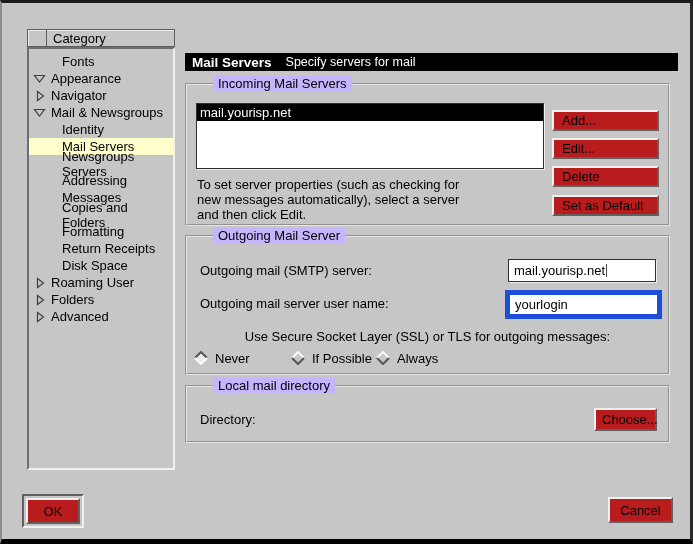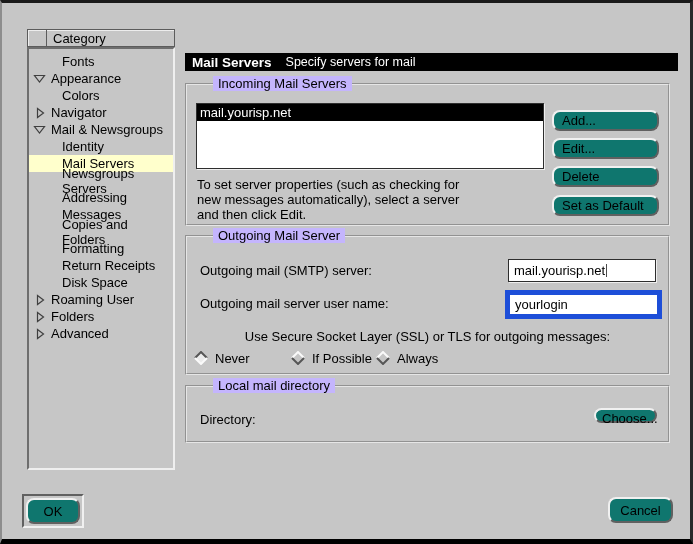--- a/index.html
+++ b/index.html
@@ -36,41 +36,41 @@
   #grp-incoming{left:183px;top:80px;width:485px;height:143px;}
   #grp-outgoing{left:183px;top:232px;width:485px;height:140px;}
   #grp-local{left:183px;top:382px;width:485px;height:58px;}
   
   .listbox{position:absolute;left:9px;top:18px;width:348px;height:66px;box-sizing:border-box;
     background:#fff;border:1px solid #2e2e2e;box-shadow:1px 1px 0 #efefef;overflow:hidden;}
   .list-item{height:17px;line-height:17px;padding-left:3px;}
   .list-item.selected{background:#000;color:#fff;}
   .help{position:absolute;left:10px;top:92px;line-height:15px;}
   
-  .btn{box-sizing:border-box;background:#0f766e;color:#000;font-family:inherit;font-size:13px;
+  .btn{box-sizing:border-box;background:#b91c1c;color:#000;font-family:inherit;font-size:13px;
     border-top:2px solid #f0f0f0;border-left:2px solid #f0f0f0;
     border-bottom:2px solid #606060;border-right:2px solid #606060;
-    display:block;cursor:default;border-radius:8px;}
+    display:block;cursor:default;}
   .side-btn{position:absolute;left:365px;width:107px;height:21px;text-align:left;padding:0 0 0 8px;}
   .sb1{top:25px}.sb2{top:53px}.sb3{top:81px}.sb4{top:110px}
   
   .field{position:absolute;box-sizing:border-box;background:#fff;border:1px solid #2e2e2e;
     box-shadow:1px 1px 0 #efefef;display:flex;align-items:center;padding-left:5px;white-space:nowrap;overflow:hidden;}
   #smtp-input{left:321px;top:22px;width:148px;height:23px;}
   #user-input{left:318px;top:53px;width:157px;height:29px;border:5px solid #1d4ed8;box-shadow:none;align-items:center;}
   #dir-input{left:74px;top:21px;width:326px;height:25px;}
   .caret{display:inline-block;width:1px;height:13px;background:#4a4a4a;margin-left:1px;}
   .label-smtp{position:absolute;left:13px;top:26px;}
   .label-user{position:absolute;left:13px;top:59px;}
   .ssl-label{position:absolute;left:0;top:92px;width:100%;text-align:center;}
   .radio-item{position:absolute;top:112px;height:18px;display:flex;align-items:center;cursor:default;}
   #radio-never{left:7px}.ri2{left:104px}.ri3{left:189px}
   .radio-item .rglyph{margin-right:7px;display:flex;}
   .label-dir{position:absolute;left:13px;top:25px;}
-  #choose-btn{position:absolute;left:407px;top:21px;width:63px;height:15px;text-align:left;}
+  #choose-btn{position:absolute;left:407px;top:21px;width:63px;height:23px;text-align:left;}
   
   .ok-frame{position:absolute;left:20px;top:491px;width:62px;height:34px;box-sizing:border-box;
     border-top:2px solid #606060;border-left:2px solid #606060;
     border-bottom:2px solid #f0f0f0;border-right:2px solid #f0f0f0;padding:2px;}
   .ok-btn{width:100%;height:100%;text-align:center;padding:0;}
   .cancel-btn{position:absolute;left:606px;top:494px;width:65px;height:26px;text-align:center;padding:0;}
 </style>
 </head>
 <body>
 
@@ -86,23 +86,20 @@
       <span class="tree-label">Fonts</span>
     </div>
     <div class="tree-row lvl0">
       <span class="twisty">
           <svg width="13" height="11" viewBox="0 0 13 11">
             <polygon points="1.5,2.5 11.5,2.5 6.5,9" fill="#c6c6c6" stroke="#3f3f3f" stroke-width="1.2"></polygon>
           </svg>
         </span>
       <span class="tree-label">Appearance</span>
     </div>
-    <div class="tree-row lvl1">
-      <span class="tree-label">Colors</span>
-    </div>
     <div class="tree-row lvl0">
       <span class="twisty">
           <svg width="10" height="12" viewBox="0 0 10 12">
             <polygon points="2.5,1.5 8.5,6 2.5,10.5" fill="#c6c6c6" stroke="#3f3f3f" stroke-width="1.2"></polygon>
           </svg>
         </span>
       <span class="tree-label">Navigator</span>
     </div>
     <div class="tree-row lvl0">
       <span class="twisty">

